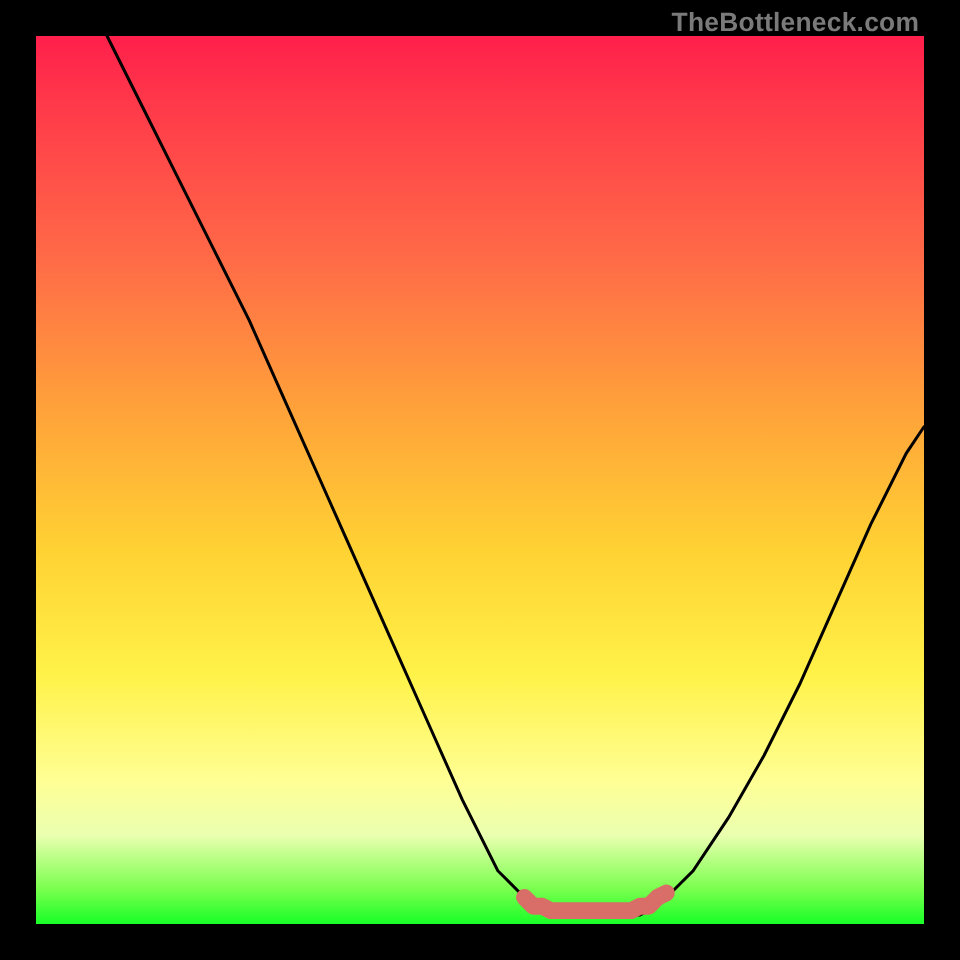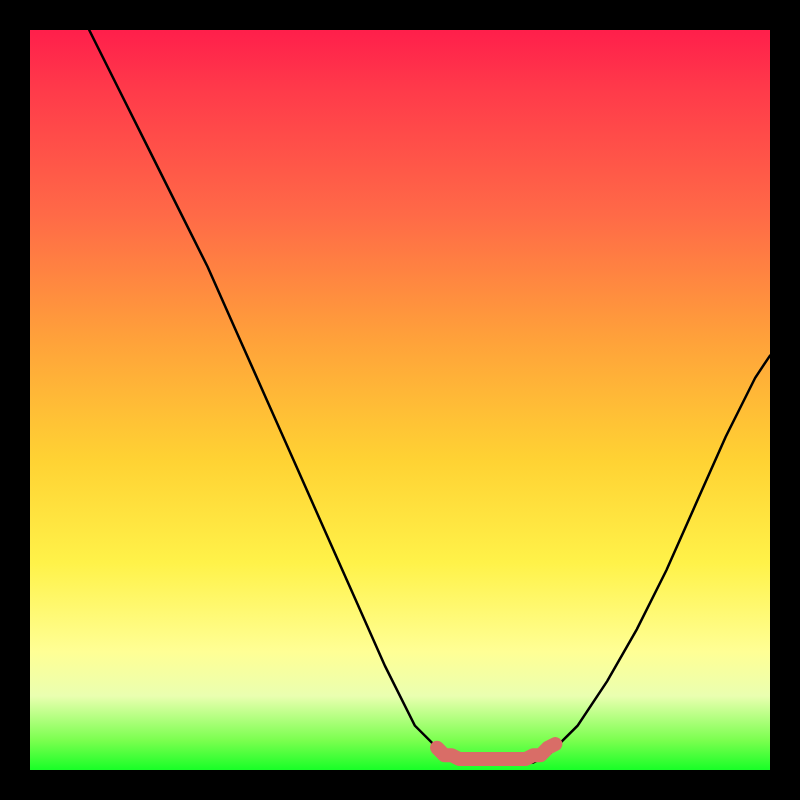--- a/index.html
+++ b/index.html
@@ -54,20 +54,21 @@
     top: 0;
     width: 740px;
     height: 740px;
     overflow: visible;
   }
 </style>
 </head>
 <body>
 
 <div class="stage">
+  <div class="attribution">TheBottleneck.com</div>
 
   <div class="plot">
     <svg class="curves" viewBox="0 0 740 740" preserveAspectRatio="none">
       <path id="series-left" fill="none" stroke-width="2.5" stroke-linecap="round" d="M59.2 0.0 L88.8 59.2 L118.4 118.4 L148.0 177.6 L177.6 236.8 L207.2 303.4 L236.8 370.0 L266.4 436.6 L296.0 503.2 L325.6 569.8 L355.2 636.4 L384.8 695.6 L414.4 725.2" stroke="#000000"></path>
       <path id="series-floor" fill="none" stroke-width="2.5" stroke-linecap="round" d="M414.4 725.2 L429.2 732.6 L444.0 732.6 L458.8 732.6 L473.6 732.6 L488.4 732.6 L503.2 732.6 L518.0 725.2" stroke="#000000"></path>
       <path id="series-right" fill="none" stroke-width="2.5" stroke-linecap="round" d="M518.0 725.2 L547.6 695.6 L577.2 651.2 L606.8 599.4 L636.4 540.2 L666.0 473.6 L695.6 407.0 L725.2 347.8 L740.0 325.6" stroke="#000000"></path>
       <path id="marker-band" fill="none" stroke-width="14" stroke-linecap="round" stroke-linejoin="round" d="M407.0 717.8 L414.4 725.2 L421.8 725.2 L429.2 728.9 L436.6 728.9 L444.0 728.9 L451.4 728.9 L458.8 728.9 L466.2 728.9 L473.6 728.9 L481.0 728.9 L488.4 728.9 L495.8 728.9 L503.2 725.2 L510.6 725.2 L518.0 717.8 L525.4 714.1" stroke="#d96d67"></path>
     </svg>
   </div>
 </div>

